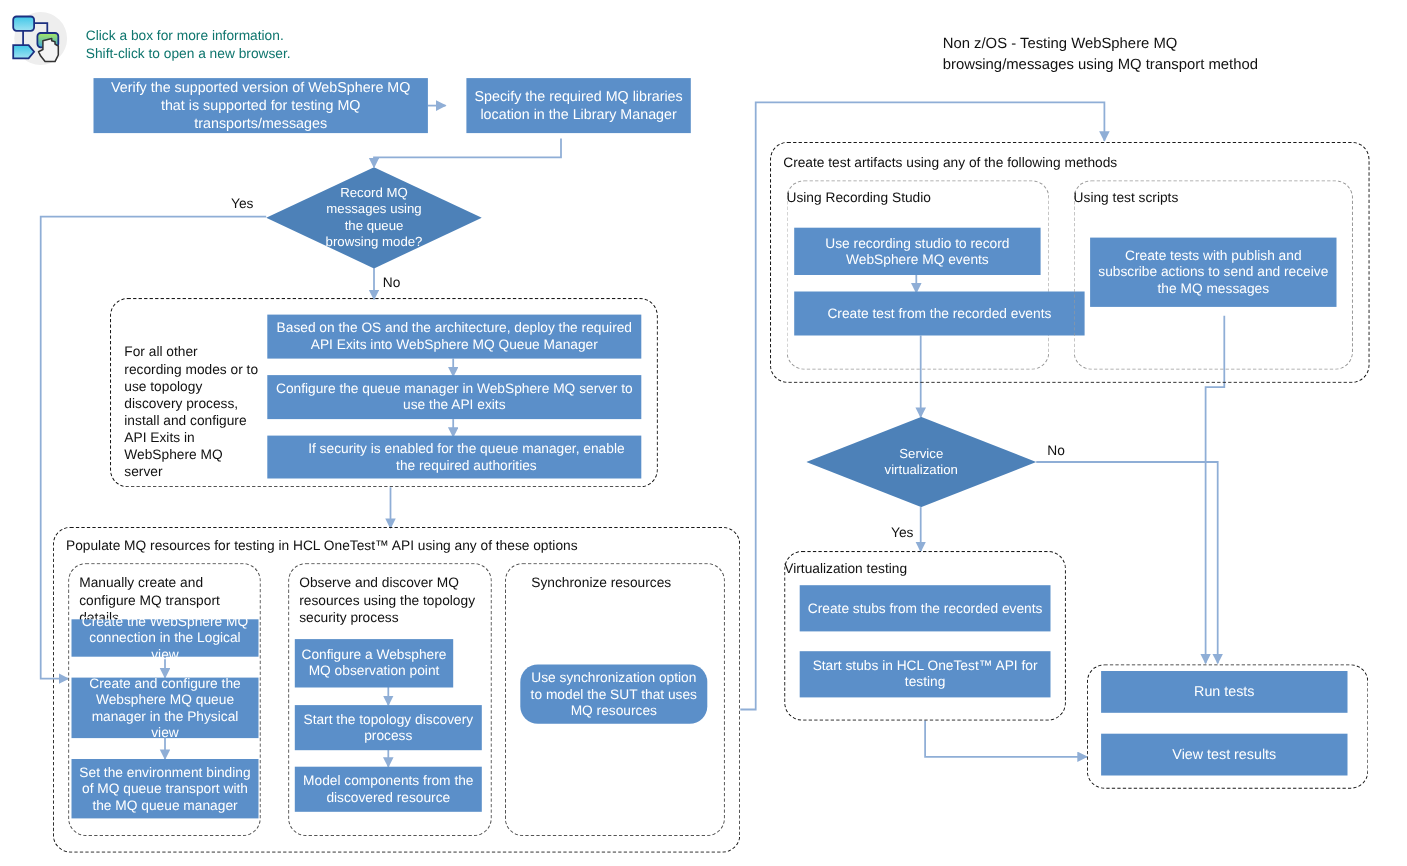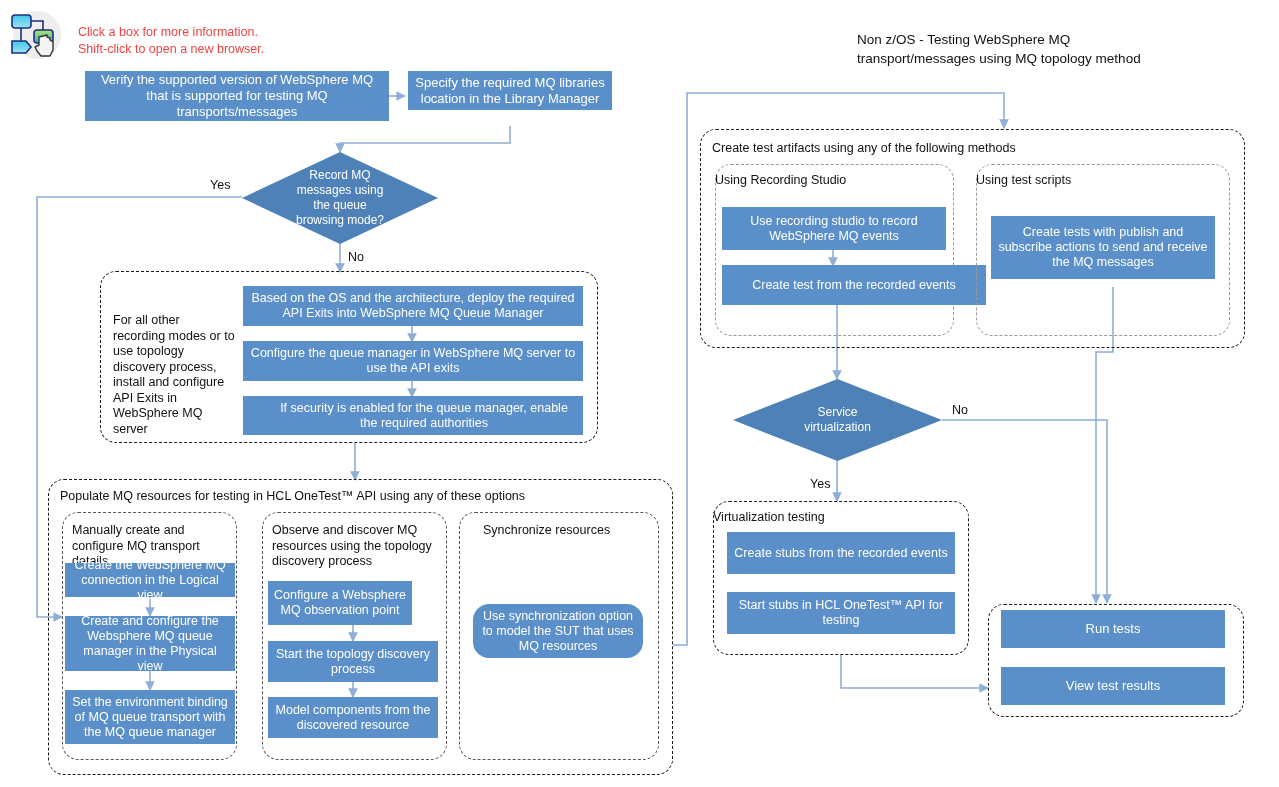--- a/index.html
+++ b/index.html
@@ -60,21 +60,21 @@
   .title-block{
     position:absolute;
     font-size:13.5px;
     line-height:19px;
     color:#111;
   }
   .hint-block{
     position:absolute;
     font-size:12.5px;
     line-height:17px;
-    color:#ef4444;
+    color:#0f766e;
   }
   
   .diamond{position:absolute;}
   .diamond svg{position:absolute;left:0;top:0;}
   .diamond .dlabel{
     position:absolute;left:0;top:0;width:100%;height:100%;
     display:flex;align-items:center;justify-content:center;
     text-align:center;color:#fff;font-size:12px;line-height:15px;
     white-space:pre-line;
   }
@@ -149,26 +149,26 @@
       <path d="M33 29 l0 8 l-4 2 l2 4 l4 5 h9 l3 -6 v-8 l-3 -2 v-2 l-3 -1 v-2 z" fill="#f4f4f4" stroke="#333" stroke-width="1.4" stroke-linejoin="round"></path>
     </svg>
   </div>
   <div class="hint-block" style="left:78px;top:24px;">
     <div>Click a box for more information.</div>
     <div>Shift-click to open a new browser.</div>
   </div>
 
   <div class="title-block" style="left:857px;top:30px;width:400px;">
     <div>Non z/OS - Testing WebSphere MQ</div>
-    <div>transport/messages using MQ topology method</div>
+    <div>browsing/messages using MQ transport method</div>
   </div>
 
   <div class="pbox lrg" style="left:85px;top:71px;width:304px;height:50px;">Verify the supported version of WebSphere MQ that is supported for testing MQ transports/messages</div>
 
-  <div class="pbox lrg" style="left:408px;top:71px;width:204px;height:39px;">Specify the required  MQ libraries location in the Library Manager</div>
+  <div class="pbox lrg" style="left:424px;top:71px;width:204px;height:50px;">Specify the required  MQ libraries location in the Library Manager</div>
 
   <div class="diamond" style="left:242px;top:152px;width:196px;height:92px;">
     <svg width="196" height="92" viewBox="0 0 196 92">
       <polygon points="98,0 196,46 98,92 0,46" fill="#4d81b8"></polygon>
     </svg>
     <div class="dlabel">Record MQ
 messages using
 the queue
 browsing mode?</div>
   </div>
@@ -184,21 +184,21 @@
   <div class="grp" style="left:48px;top:479px;width:625px;height:296px;"></div>
   <div class="grp-title" style="left:60px;top:489px;width:600px;">Populate MQ resources for testing in HCL OneTest™ API using any of these options</div>
 
   <div class="grp thin" style="left:62px;top:512px;width:175px;height:248px;"></div>
   <div class="plain-text" style="left:72px;top:523px;width:160px;">Manually create and configure MQ transport details</div>
   <div class="pbox" style="left:65px;top:563px;width:170px;height:34px;">Create the WebSphere MQ connection in the Logical view</div>
   <div class="pbox" style="left:65px;top:616px;width:170px;height:55px;">Create and configure the Websphere MQ queue manager in the Physical view</div>
   <div class="pbox" style="left:65px;top:690px;width:170px;height:54px;">Set the environment binding of MQ queue transport with the MQ queue manager</div>
 
   <div class="grp thin" style="left:262px;top:512px;width:185px;height:248px;"></div>
-  <div class="plain-text" style="left:272px;top:523px;width:170px;">Observe and discover MQ resources using the topology discovery process</div>
+  <div class="plain-text" style="left:272px;top:523px;width:170px;">Observe and discover MQ resources using the topology security process</div>
   <div class="pbox" style="left:268px;top:581px;width:144px;height:44px;">Configure a Websphere MQ observation point</div>
   <div class="pbox" style="left:268px;top:641px;width:170px;height:41px;">Start the topology discovery process</div>
   <div class="pbox" style="left:268px;top:697px;width:170px;height:41px;">Model components from the discovered resource</div>
 
   <div class="grp thin" style="left:459px;top:512px;width:200px;height:248px;"></div>
   <div class="plain-text" style="left:483px;top:523px;width:180px;">Synchronize resources</div>
   <div class="pbox" style="left:473px;top:604px;width:170px;height:54px;border-radius:16px;">Use synchronization option to model the SUT that uses MQ resources</div>
 
   <div class="grp" style="left:700px;top:129px;width:545px;height:219px;"></div>
   <div class="grp-title" style="left:712px;top:141px;width:520px;">Create test artifacts using any of the following methods</div>

